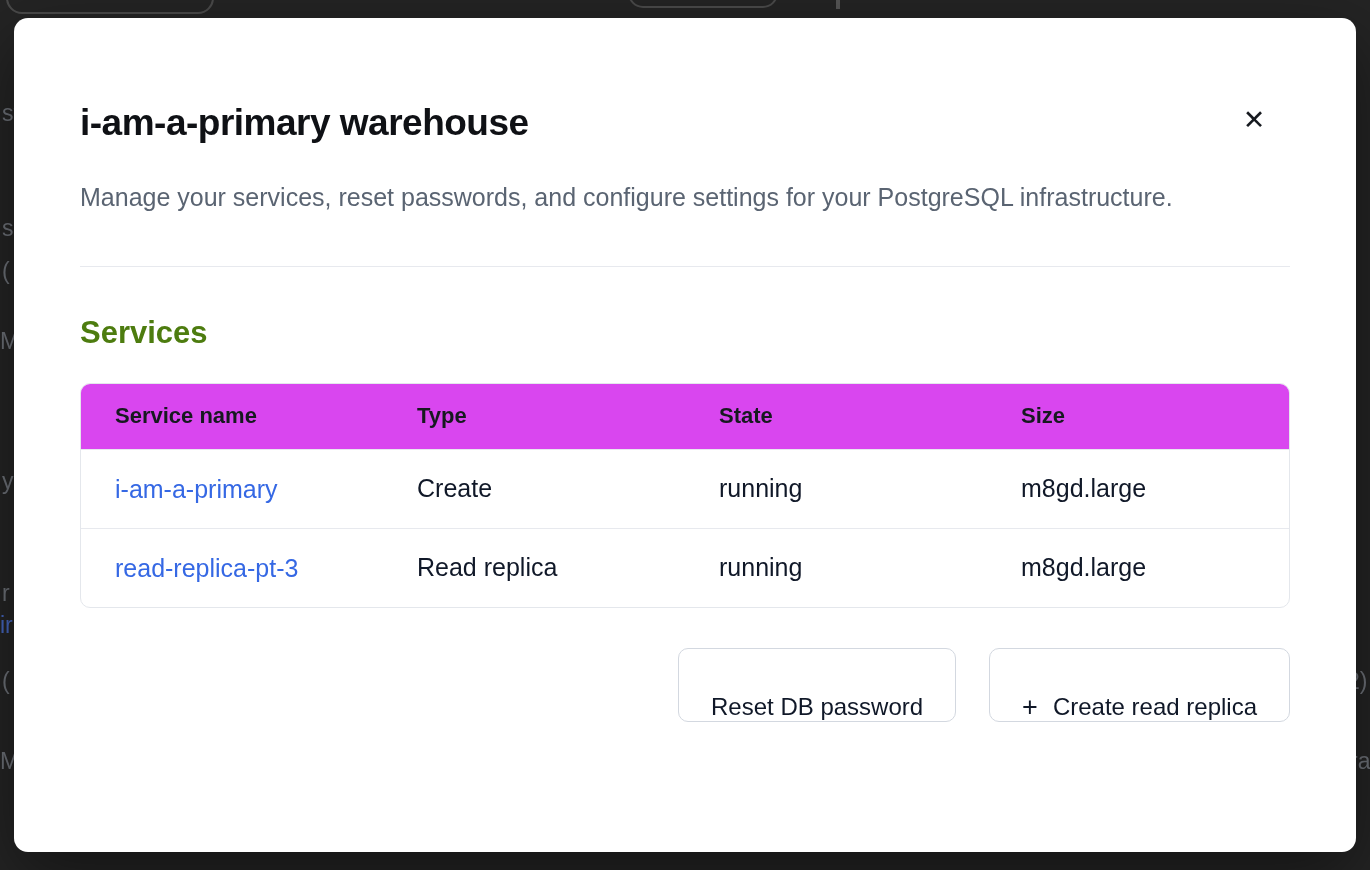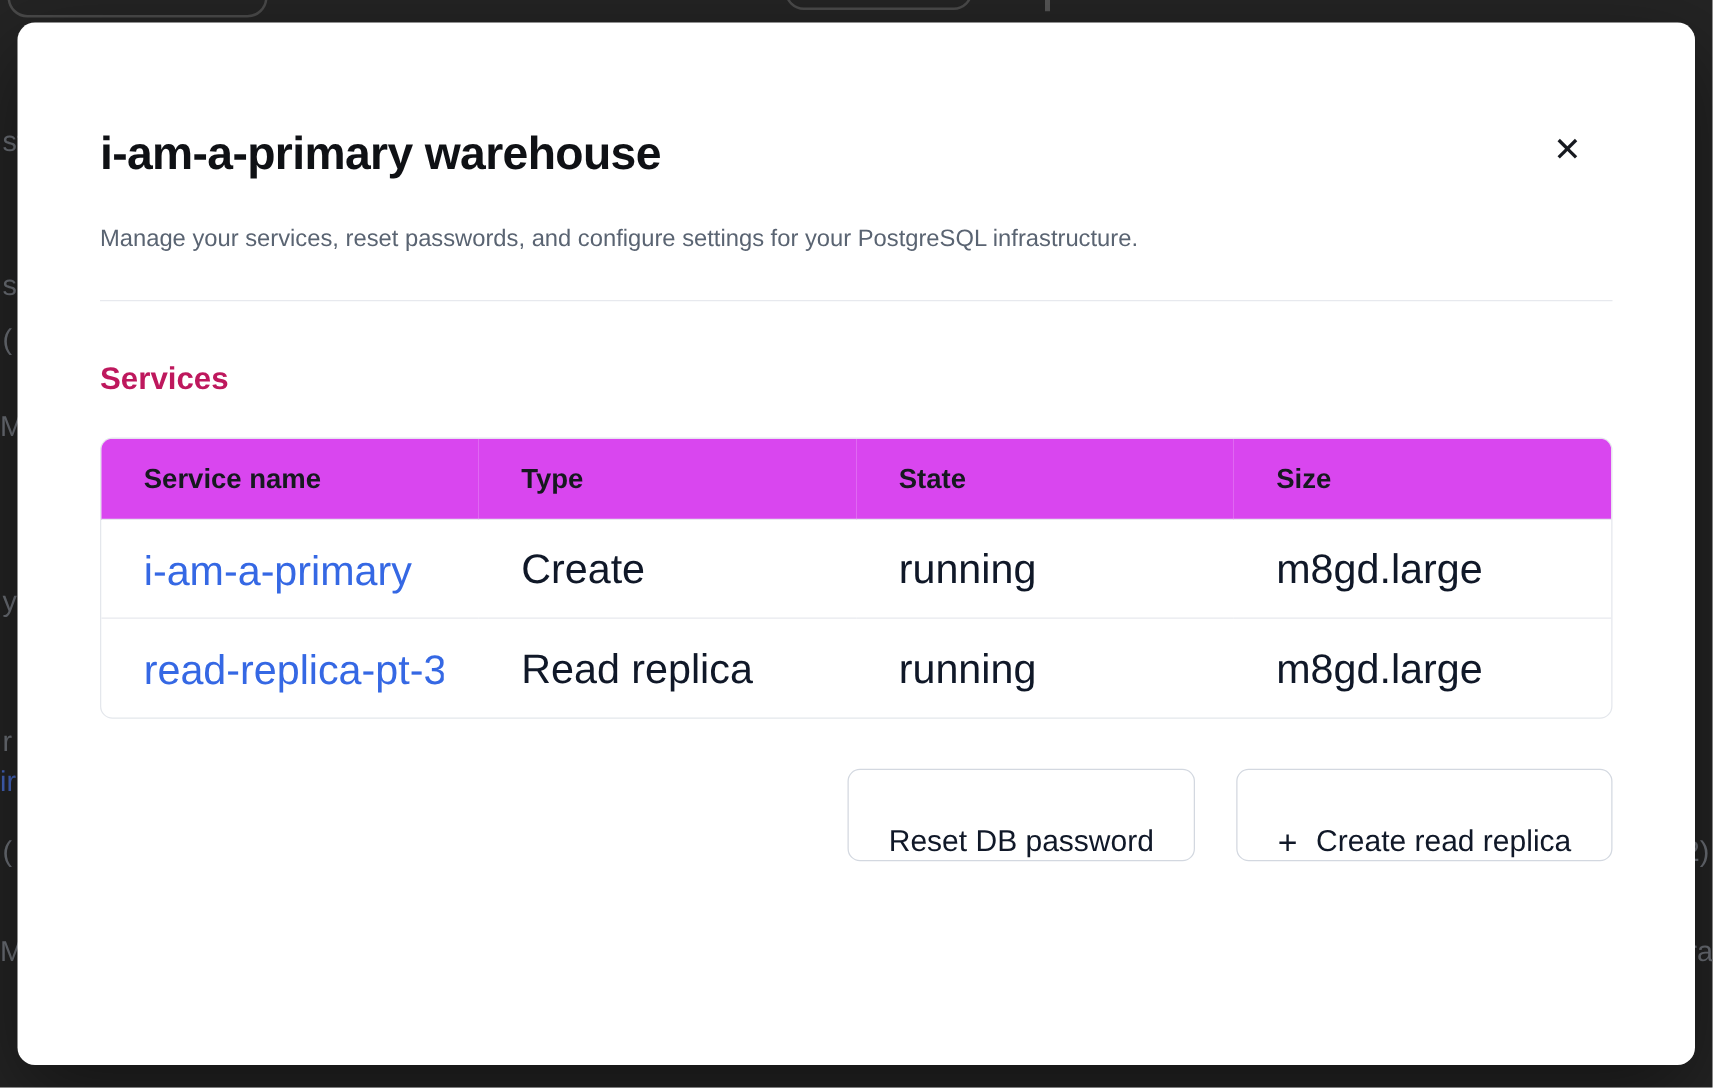--- a/index.html
+++ b/index.html
@@ -63,35 +63,35 @@
     position: absolute;
     top: 82px; right: 82px;
     width: 40px; height: 40px;
     border: none; background: transparent;
     display: flex; align-items: center; justify-content: center;
     cursor: pointer;
   }
   .close-btn span { font-size: 27px; color: #16191f; line-height: 1; }
 
   .modal-desc {
-    font-size: 19px;
+    font-size: 25px;
     line-height: 1.68;
     color: #5a6472;
     max-width: 1150px;
-    margin-bottom: 32px;
+    margin-bottom: 48px;
   }
   .divider {
     border: none;
     border-top: 1px solid #e7e9ee;
     margin: 0;
   }
   .section-heading {
-    font-size: 25px;
+    font-size: 31px;
     font-weight: 700;
-    color: #be185d;
+    color: #4d7c0f;
     margin-top: 48px;
     margin-bottom: 32px;
   }
 
   
   .table-wrap {
     border: 1px solid #e4e7ec;
     border-radius: 10px;
     overflow: hidden;
   }
@@ -101,21 +101,21 @@
     height: 65px;
     background: #d946ef;
     font-size: 22px;
     font-weight: 600;
     text-align: left;
     color: #16191f;
     padding: 0 10px 0 34px;
   }
   td {
     height: 79px;
-    font-size: 33px;
+    font-size: 25px;
     color: #101828;
     padding: 0 10px 0 34px;
     border-top: 1px solid #e7e9ee;
     white-space: nowrap;
     overflow: hidden;
   }
   td.name-cell a {
     color: #3568e4;
     text-decoration: none;
     display: inline-block;

